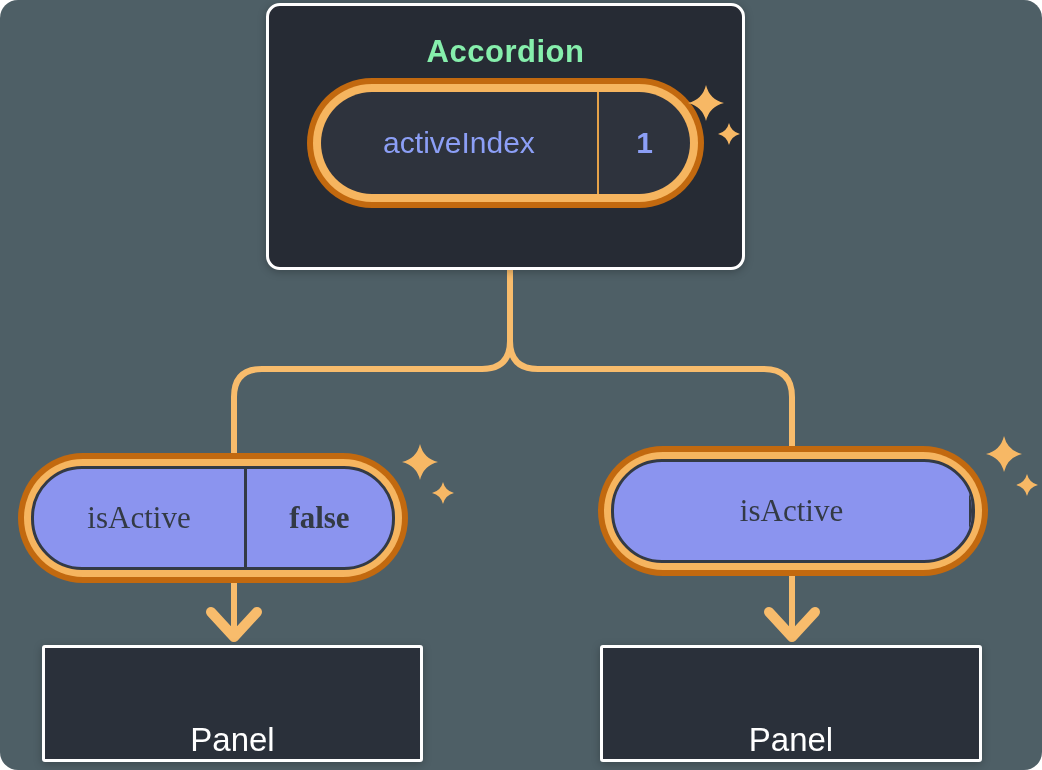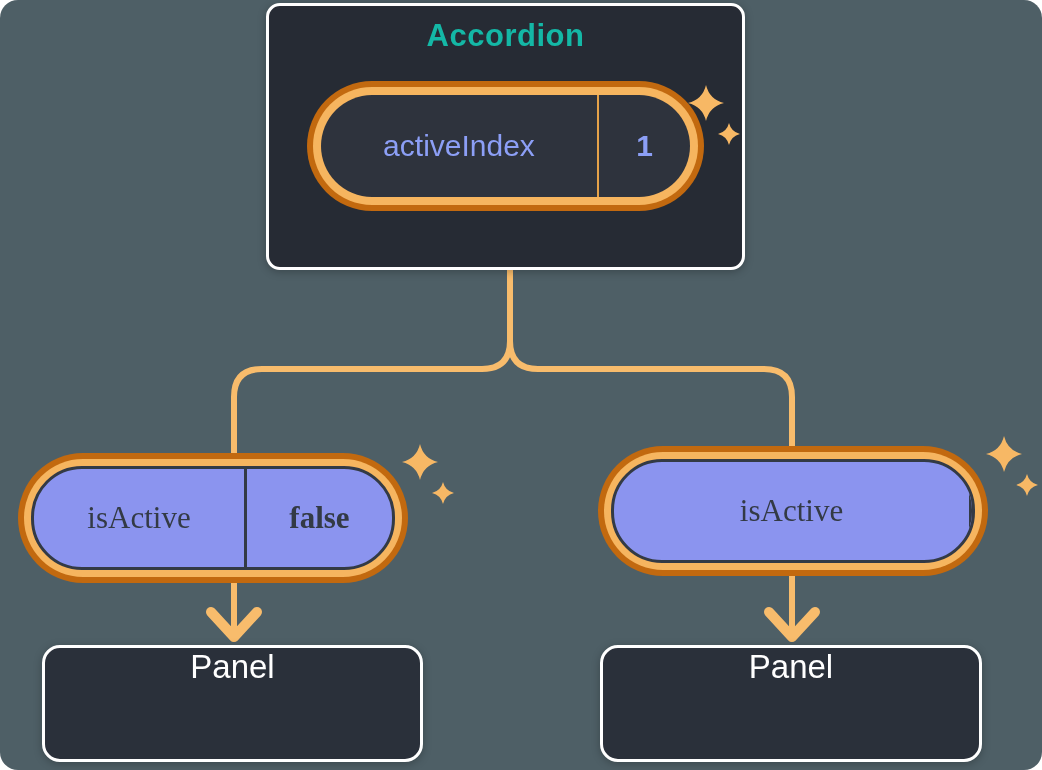--- a/index.html
+++ b/index.html
@@ -17,26 +17,26 @@
   .connector-svg{position:absolute;left:0;top:0;width:1042px;height:770px;}
 
   
   .accordion-node{
     position:absolute; left:266px; top:3px; width:479px; height:267px;
     background:var(--node_dark); border:3px solid var(--node_border); border-radius:14px;
     box-sizing:border-box; display:flex; flex-direction:column; align-items:center;
     box-shadow:0 2px 8px rgba(0,0,0,.25);
   }
   .accordion-title{
-    margin-top:12px; color:#14b8a6; font-size:31px; font-weight:600; letter-spacing:.5px;
+    margin-top:28px; color:#86efac; font-size:31px; font-weight:600; letter-spacing:.5px;
   }
   .pill-outer{
     background:var(--pill_ring_outer); border-radius:65px; padding:6px; box-sizing:border-box;
   }
-  .state-pill-outer{ margin-top:27px; width:397px; height:130px; }
+  .state-pill-outer{ margin-top:8px; width:397px; height:130px; }
   .pill-mid{
     width:100%; height:100%; background:var(--pill_ring_inner);
     border-radius:59px; padding:8px; box-sizing:border-box;
   }
   .state-pill-inner{
     width:100%; height:100%; background:var(--state_pill_bg); border-radius:51px;
     display:flex; align-items:stretch; overflow:hidden;
   }
   .state-pill-name{
     flex:1; display:flex; align-items:center; justify-content:center;
@@ -64,22 +64,22 @@
   }
   .prop-divider{ width:3px; background:var(--pill_text_dark); }
   .prop-pill-value{
     width:145px; display:flex; align-items:center; justify-content:center;
     color:var(--pill_text_dark); font-size:31px; font-weight:700;
   }
 
   
   .panel-node{
     position:absolute; top:645px; height:117px;
-    background:var(--panel_dark); border:3px solid var(--node_border); border-radius:18px;
-    box-sizing:border-box; display:flex; align-items:flex-start; justify-content:center;
+    background:var(--panel_dark); border:3px solid var(--node_border); border-radius:3px;
+    box-sizing:border-box; display:flex; align-items:flex-end; justify-content:center;
     box-shadow:0 2px 8px rgba(0,0,0,.25);
   }
   .panel-node-left{ left:42px; width:381px; }
   .panel-node-right{ left:600px; width:382px; }
   .panel-label{ color:#fff; font-size:33px; font-weight:500; }
 
   .sparkles{ position:absolute; width:60px; height:72px; }
   .sparkles-top{ left:684px; top:81px; }
   .sparkles-left{ left:398px; top:440px; }
   .sparkles-right{ left:982px; top:432px; }

